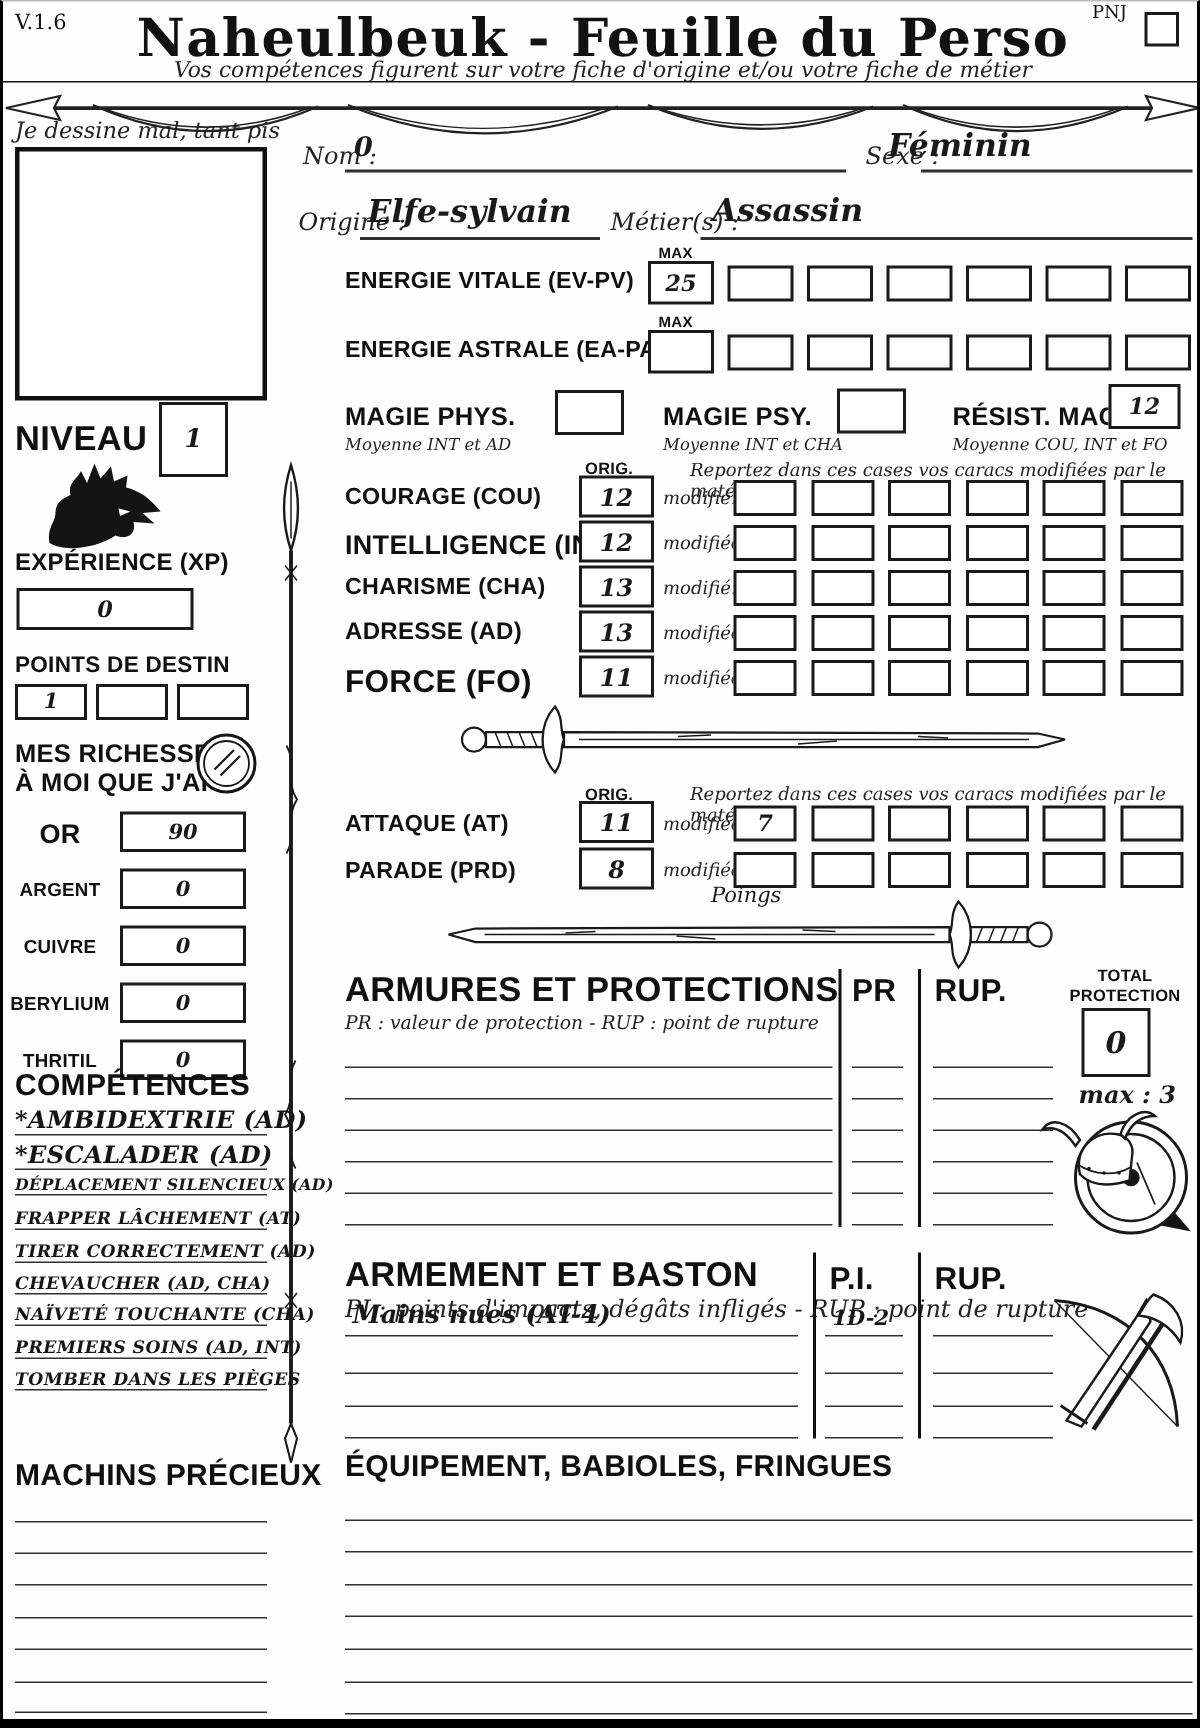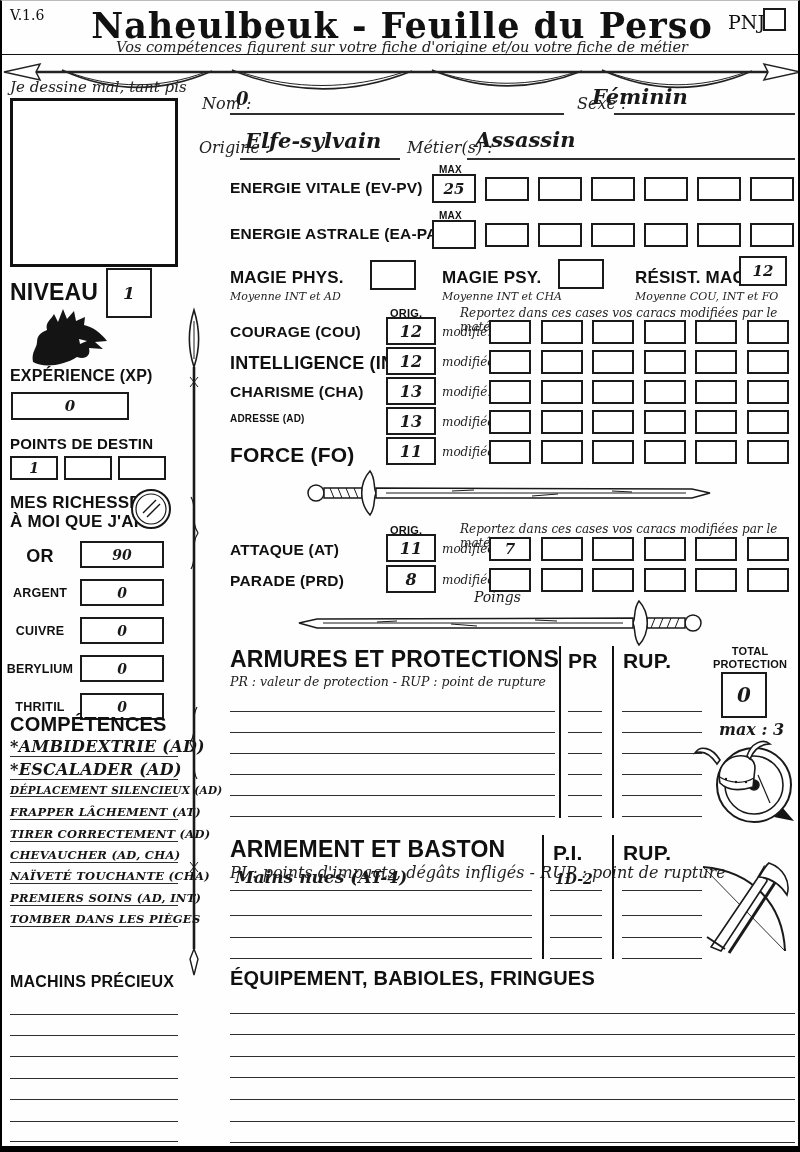--- a/index.html
+++ b/index.html
@@ -20,21 +20,21 @@
         border-bottom:1.6px solid #2f2f2f;white-space:nowrap;}
   svg{display:block;}
 </style>
 </head>
 <body>
 
 <div class="page">
 
   <div class="abs serifcap" style="left:8px;top:6px;font-size:14px;">V.1.6</div>
   <div class="abs title" style="left:0;top:4px;width:800px;text-align:center;">Naheulbeuk - Feuille du Perso</div>
-  <div class="abs serifcap" style="left:726px;top:10px;font-size:19px;text-align:right;">PNJ</div>
+  <div class="abs serifcap" style="left:726px;top:0;font-size:12px;text-align:right;">PNJ</div>
   <div class="box" style="left:761px;top:7px;width:23px;height:23px;"></div>
   <div class="abs script" style="left:0;top:38px;width:800px;text-align:center;font-size:14.5px;">Vos compétences figurent sur votre fiche d'origine et/ou votre fiche de métier</div>
   <div class="abs" style="left:0;top:53px;width:800px;border-top:1.5px solid #111;"></div>
 
   <div class="abs" style="left:0;top:56px;">
     <svg width="800" height="34" viewBox="0 0 800 34" fill="none" stroke="#222" stroke-width="1.5">
       <line x1="30" y1="15" x2="770" y2="15" stroke-width="2.5"></line>
       <polygon points="2,15 38,7 34,15 38,23" fill="#fff"></polygon>
       <polygon points="798,15 762,7 766,15 762,23" fill="#fff"></polygon>
       <path d="M60,13 C110,36 160,36 210,14"></path>
@@ -117,21 +117,21 @@
   <div class="abs comp" style="left:8px;top:736px;width:168px;font-size:16px;">*AMBIDEXTRIE (AD)</div>
   <div class="abs comp" style="left:8px;top:759px;width:168px;font-size:16px;">*ESCALADER (AD)</div>
   <div class="abs comp" style="left:8px;top:783px;width:168px;font-size:10.5px;">DÉPLACEMENT SILENCIEUX (AD)</div>
   <div class="abs comp" style="left:8px;top:804px;width:168px;font-size:11.5px;">FRAPPER LÂCHEMENT (AT)</div>
   <div class="abs comp" style="left:8px;top:826px;width:168px;font-size:11.5px;">TIRER CORRECTEMENT (AD)</div>
   <div class="abs comp" style="left:8px;top:847px;width:168px;font-size:11.5px;">CHEVAUCHER (AD, CHA)</div>
   <div class="abs comp" style="left:8px;top:868px;width:168px;font-size:11.5px;">NAÏVETÉ TOUCHANTE (CHA)</div>
   <div class="abs comp" style="left:8px;top:890px;width:168px;font-size:11.5px;">PREMIERS SOINS (AD, INT)</div>
   <div class="abs comp" style="left:8px;top:911px;width:168px;font-size:11.5px;">TOMBER DANS LES PIÈGES</div>
 
-  <div class="abs bold-label" style="left:8px;top:972px;font-size:16px;">MACHINS PRÉCIEUX</div>
+  <div class="abs bold-label" style="left:8px;top:972px;font-size:20px;">MACHINS PRÉCIEUX</div>
   <div class="line" style="left:8px;top:1013px;width:168px;"></div>
   <div class="line" style="left:8px;top:1034px;width:168px;"></div>
   <div class="line" style="left:8px;top:1055px;width:168px;"></div>
   <div class="line" style="left:8px;top:1077px;width:168px;"></div>
   <div class="line" style="left:8px;top:1098px;width:168px;"></div>
   <div class="line" style="left:8px;top:1120px;width:168px;"></div>
   <div class="line" style="left:8px;top:1140px;width:168px;"></div>
 
   <div class="abs" style="left:178px;top:306px;">
     <svg width="28" height="672" viewBox="0 0 28 672" fill="none" stroke="#1a1a1a">
@@ -234,21 +234,21 @@
     <span class="hand" style="font-size:16px;">13</span>
   </div>
   <div class="abs script" style="left:440px;top:384px;font-size:12px;">modifié...</div>
   <div class="box" style="left:487px;top:379px;width:42px;height:24px;"></div>
   <div class="box" style="left:539px;top:379px;width:42px;height:24px;"></div>
   <div class="box" style="left:590px;top:379px;width:42px;height:24px;"></div>
   <div class="box" style="left:642px;top:379px;width:42px;height:24px;"></div>
   <div class="box" style="left:693px;top:379px;width:42px;height:24px;"></div>
   <div class="box" style="left:745px;top:379px;width:42px;height:24px;"></div>
 
-  <div class="abs bold-label" style="left:228px;top:412px;font-size:10px;">ADRESSE (AD)</div>
+  <div class="abs bold-label" style="left:228px;top:412px;font-size:16px;">ADRESSE (AD)</div>
   <div class="box" style="left:384px;top:406px;width:50px;height:28px;border-width:2.5px;">
     <span class="hand" style="font-size:16px;">13</span>
   </div>
   <div class="abs script" style="left:440px;top:414px;font-size:12px;">modifiée...</div>
   <div class="box" style="left:487px;top:409px;width:42px;height:24px;"></div>
   <div class="box" style="left:539px;top:409px;width:42px;height:24px;"></div>
   <div class="box" style="left:590px;top:409px;width:42px;height:24px;"></div>
   <div class="box" style="left:642px;top:409px;width:42px;height:24px;"></div>
   <div class="box" style="left:693px;top:409px;width:42px;height:24px;"></div>
   <div class="box" style="left:745px;top:409px;width:42px;height:24px;"></div>

